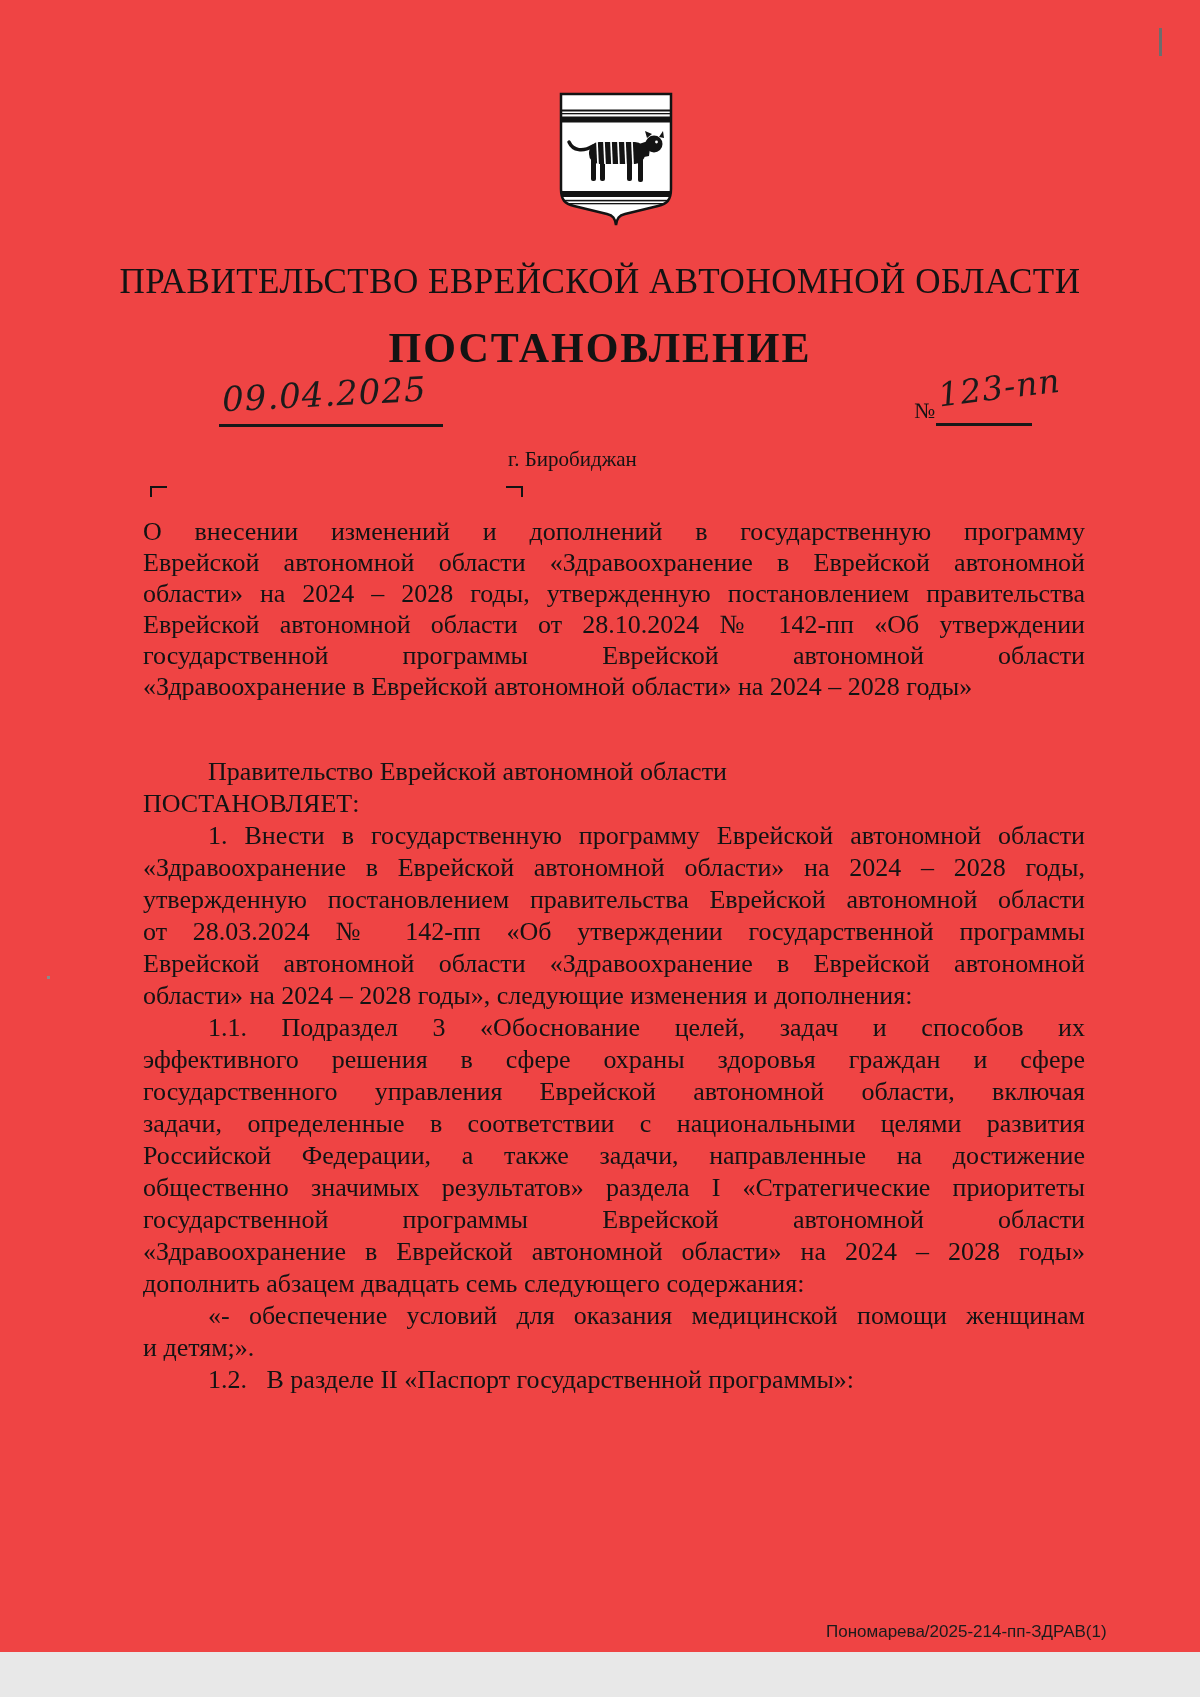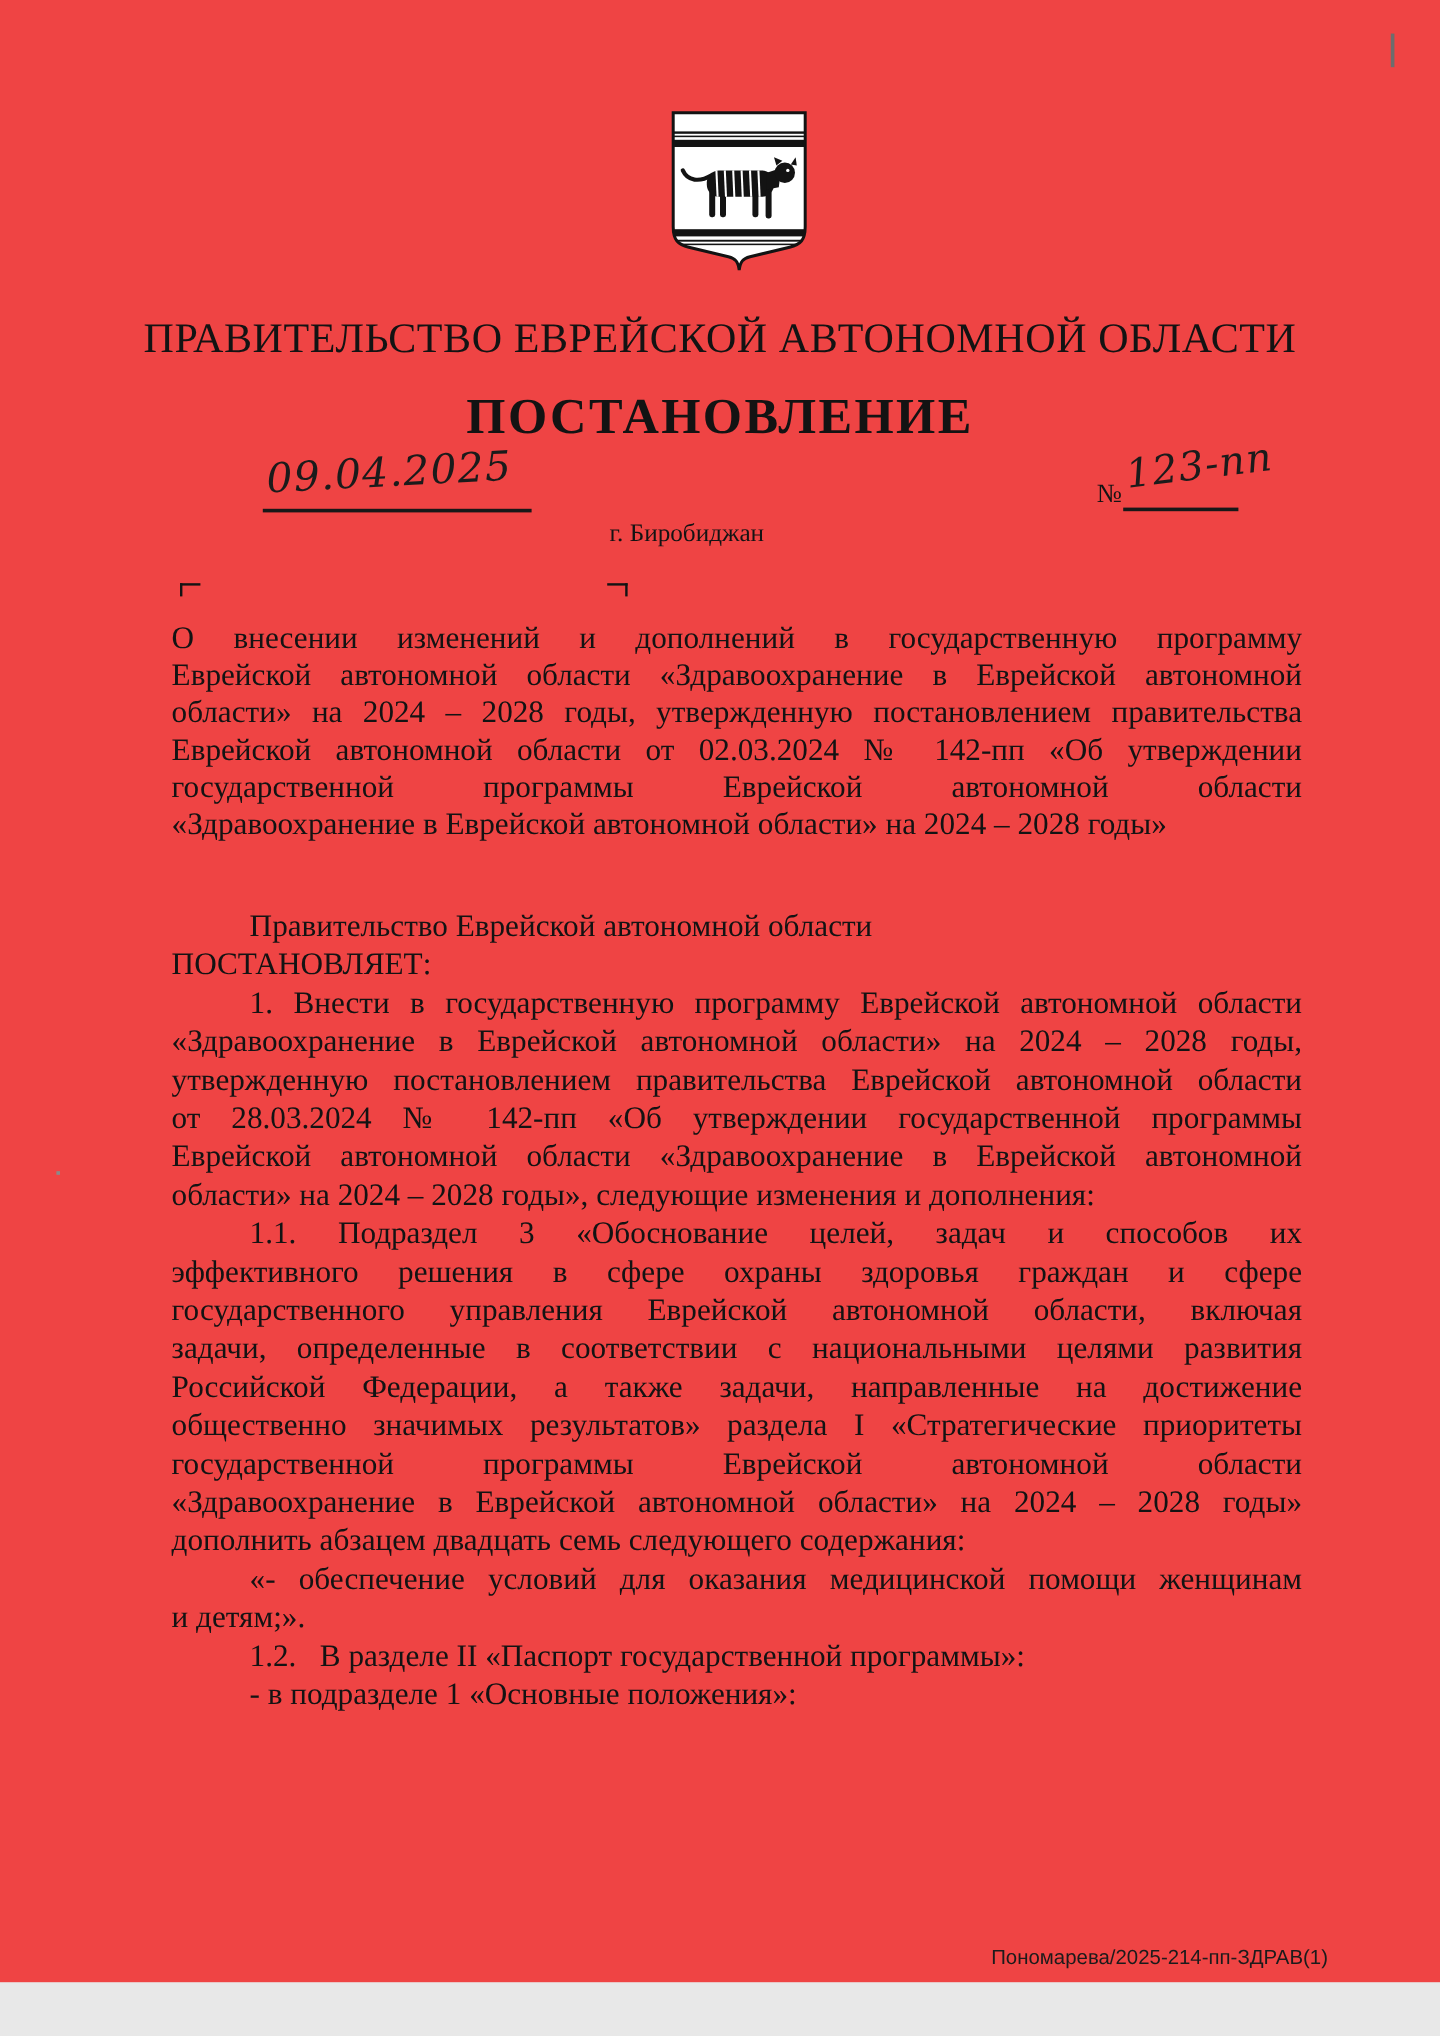--- a/index.html
+++ b/index.html
@@ -34,21 +34,21 @@
   .handwritten {
     font-family:"DejaVu Serif", serif;
     font-style:italic; color:#1b1b1b; white-space:nowrap;
   }
   .hw-date { position:absolute; left:222px; top:374px; font-size:34px; letter-spacing:1px; transform:rotate(-3deg); }
   .date-underline { position:absolute; left:219px; top:424px; width:224px; height:3px; background:#181818; }
   .no-label { position:absolute; left:914px; top:398px; font-size:22px; }
   .hw-number { position:absolute; left:938px; top:368px; font-size:33px; letter-spacing:1px; transform:rotate(-7deg); }
   .number-underline { position:absolute; left:936px; top:423px; width:96px; height:2.5px; background:#181818; }
 
-  .city { position:absolute; left:508px; top:432px; font-size:21px; white-space:nowrap; }
+  .city { position:absolute; left:508px; top:447px; font-size:21px; white-space:nowrap; }
 
   
   .corner { position:absolute; width:15px; height:9px; border-top:2.5px solid #131313; }
   .corner-left { left:150px; top:486px; border-left:2.5px solid #131313; }
   .corner-right { left:506px; top:486px; border-right:2.5px solid #131313; }
 
   
   .title-block {
     position:absolute; left:143px; top:516px; width:942px;
     font-size:26px; line-height:31px;
@@ -127,21 +127,21 @@
 
   <div class="city">г. Биробиджан</div>
 
   <div class="corner corner-left"></div>
   <div class="corner corner-right"></div>
 
   <div class="title-block" id="title-block">
       <div class="line stretch">О внесении изменений и дополнений в государственную программу</div>
       <div class="line stretch">Еврейской автономной области «Здравоохранение в Еврейской автономной</div>
       <div class="line stretch">области» на 2024 – 2028 годы, утвержденную постановлением правительства</div>
-      <div class="line stretch">Еврейской автономной области от 02.03.2024 № 142-пп «Об утверждении</div>
+      <div class="line stretch">Еврейской автономной области от 28.10.2024 № 142-пп «Об утверждении</div>
       <div class="line stretch">государственной программы Еврейской автономной области</div>
       <div class="line">«Здравоохранение в Еврейской автономной области» на 2024 – 2028 годы»</div>
     </div>
 
   <div class="body-block" id="body-block">
       <div class="line indent">Правительство Еврейской автономной области</div>
       <div class="line">ПОСТАНОВЛЯЕТ:</div>
       <div class="line stretch indent">1. Внести в государственную программу Еврейской автономной области</div>
       <div class="line stretch">«Здравоохранение в Еврейской автономной области» на 2024 – 2028 годы,</div>
       <div class="line stretch">утвержденную постановлением правительства Еврейской автономной области</div>
@@ -153,18 +153,17 @@
       <div class="line stretch">государственного управления Еврейской автономной области, включая</div>
       <div class="line stretch">задачи, определенные в соответствии с национальными целями развития</div>
       <div class="line stretch">Российской Федерации, а также задачи, направленные на достижение</div>
       <div class="line stretch">общественно значимых результатов» раздела I «Стратегические приоритеты</div>
       <div class="line stretch">государственной программы Еврейской автономной области</div>
       <div class="line stretch">«Здравоохранение в Еврейской автономной области» на 2024 – 2028 годы»</div>
       <div class="line">дополнить абзацем двадцать семь следующего содержания:</div>
       <div class="line stretch indent">«- обеспечение условий для оказания медицинской помощи женщинам</div>
       <div class="line">и детям;».</div>
       <div class="line indent">1.2.&nbsp;&nbsp; В разделе II «Паспорт государственной программы»:</div>
-      <div class="line indent">- в подразделе 1 «Основные положения»:</div>
     </div>
 
   <div class="footer-ref">Пономарева/2025-214-пп-ЗДРАВ(1)</div>
 
 </div>
 
 </body></html>

